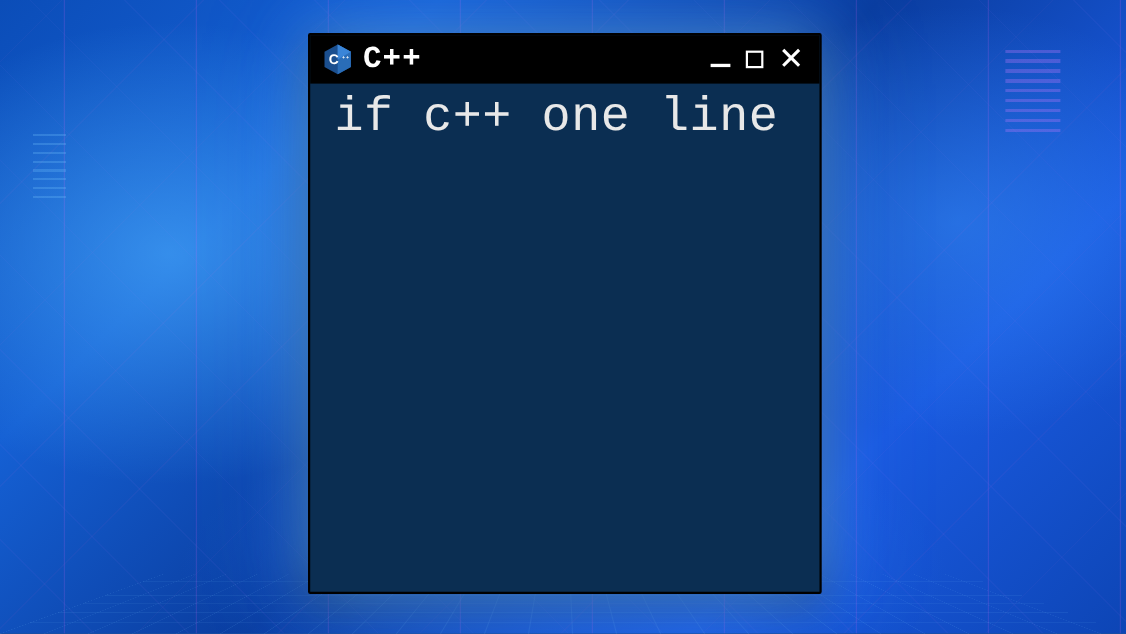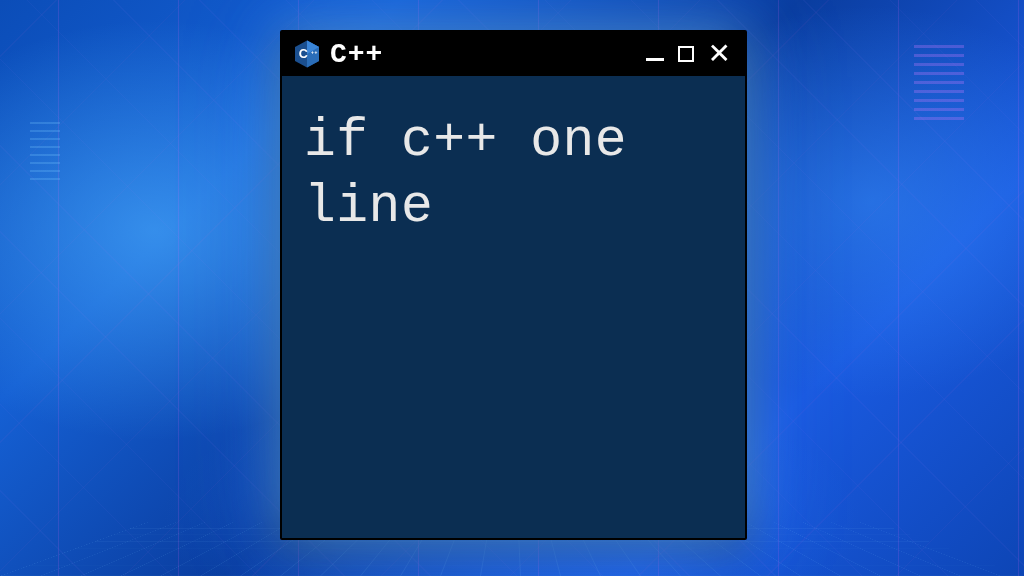--- a/index.html
+++ b/index.html
@@ -156,24 +156,24 @@
       border: 2.5px solid #fff;
     }
 
     .close-icon {
       font-size: 28px;
       font-weight: 400;
       font-family: Arial, sans-serif;
     }
 
     .terminal-content {
-      padding: 32px 22px;
+      padding: 4px 22px;
       color: #e8e8e8;
       font-family: 'Consolas', 'Courier New', monospace;
-      font-size: 53px;
+      font-size: 44px;
       line-height: 1.25;
       letter-spacing: 0.5px;
       white-space: pre-wrap;
       word-break: break-word;
     }
   </style>
 </head>
 <body>
 
 <div class="background">

